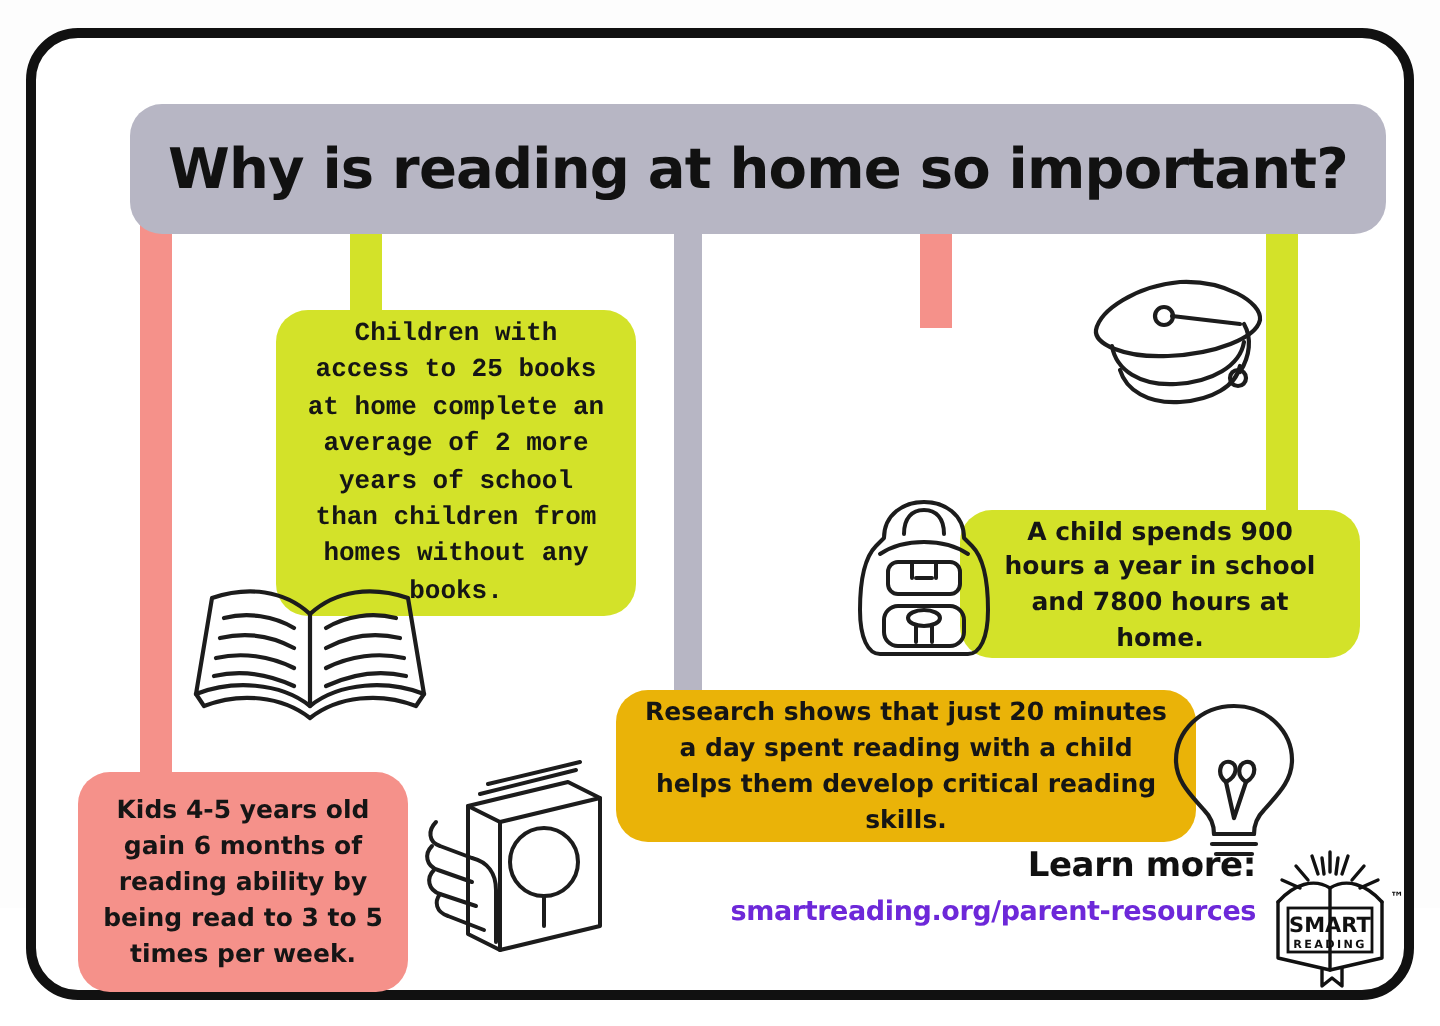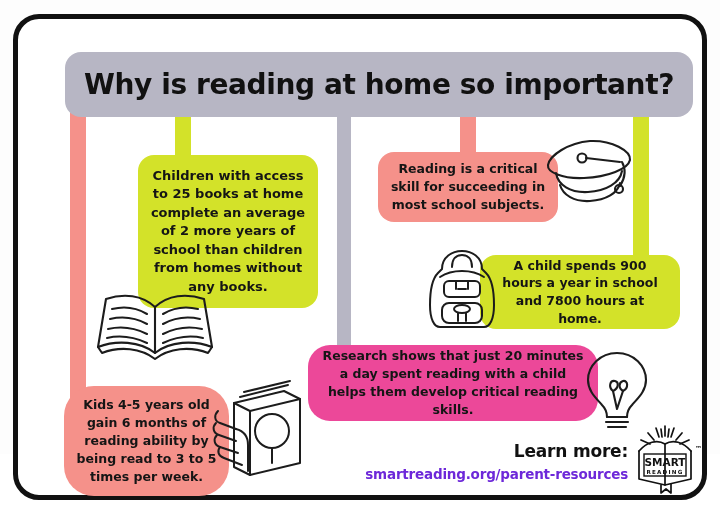--- a/index.html
+++ b/index.html
@@ -36,34 +36,34 @@
   .box{
     position:absolute;z-index:3;border-radius:16px;
     display:flex;align-items:center;justify-content:center;
     text-align:center;box-sizing:border-box;
     font-weight:bold;color:#151515;
   }
   .box .btxt{display:block;width:100%;}
 
   .green{background:#d3e229;}
   .pink{background:#f5918a;}
-  .grey{background:#ec4899;border-radius:22px;}
-
-  #box-books{left:120px;top:136px;width:180px;height:153px;font-size:13px;line-height:1.42;padding:6px 12px;}
+  .grey{background:#eab308;}
+
+  #box-books{left:120px;top:136px;width:180px;height:153px;font-size:13px;line-height:1.42;padding:6px 12px;font-family:Liberation Mono, monospace;}
   #box-critical{left:360px;top:133px;width:180px;height:70px;font-size:12.5px;line-height:1.42;padding:4px 12px;}
   #box-hours{left:462px;top:236px;width:200px;height:74px;font-size:12.5px;line-height:1.42;padding:20px 12px;}
   #box-research{left:290px;top:326px;width:290px;height:76px;font-size:12.5px;line-height:1.45;padding:4px 14px;}
-  #box-kids{left:46px;top:367px;width:165px;height:110px;font-size:12.5px;line-height:1.45;padding:20px 10px;border-radius:30px;}
+  #box-kids{left:21px;top:367px;width:165px;height:110px;font-size:12.5px;line-height:1.45;padding:20px 10px;}
 
   
   .icon{position:absolute;z-index:4;}
 
   
   .learn{
-    position:absolute;z-index:5;left:330px;top:422px;width:280px;
+    position:absolute;z-index:5;left:330px;top:404px;width:280px;
     text-align:right;
   }
   .learn .l1{font-size:17px;font-weight:bold;color:#111;display:block;letter-spacing:-0.2px;}
   .learn .l2{font-size:13.5px;font-weight:bold;color:#6d28d9;display:block;margin-top:5px;letter-spacing:-0.2px;}
 
   .logo{position:absolute;z-index:5;left:613px;top:404px;width:70px;height:72px;}
   .logo .tm{position:absolute;right:-1px;top:22px;font-size:7px;color:#111;font-weight:bold;}
 </style>
 </head>
 <body>
@@ -82,23 +82,20 @@
     <div class="stem" style="left:615px;top:85px;width:16px;height:170px;background:#d3e229;"></div>
 
     <div class="titlebar">
       <span class="ttxt">Why is reading at home so important?</span>
     </div>
 
     <div class="box green" id="box-books">
       <span class="btxt">Children with access to 25 books at home complete an average of 2 more years of school than children from homes without any books.</span>
     </div>
 
-    <div class="box pink" id="box-critical">
-      <span class="btxt">Reading is a critical skill for succeeding in most school subjects.</span>
-    </div>
 
     <div class="box green" id="box-hours">
       <span class="btxt">A child spends 900 hours a year in school and 7800 hours at home.</span>
     </div>
 
     <div class="box grey" id="box-research">
       <span class="btxt">Research shows that just 20 minutes a day spent reading with a child helps them develop critical reading skills.</span>
     </div>
 
     <div class="box pink" id="box-kids">

